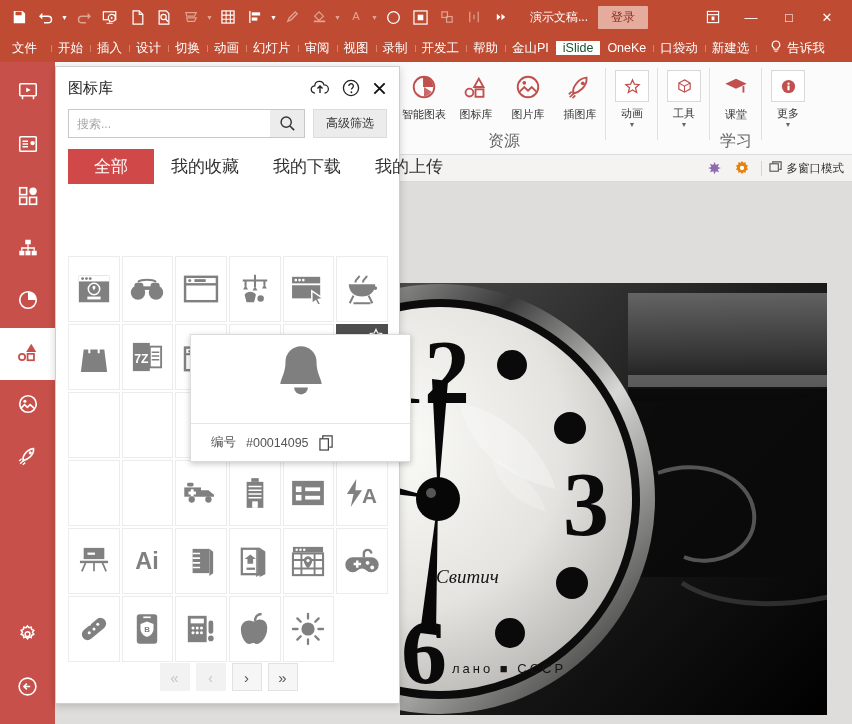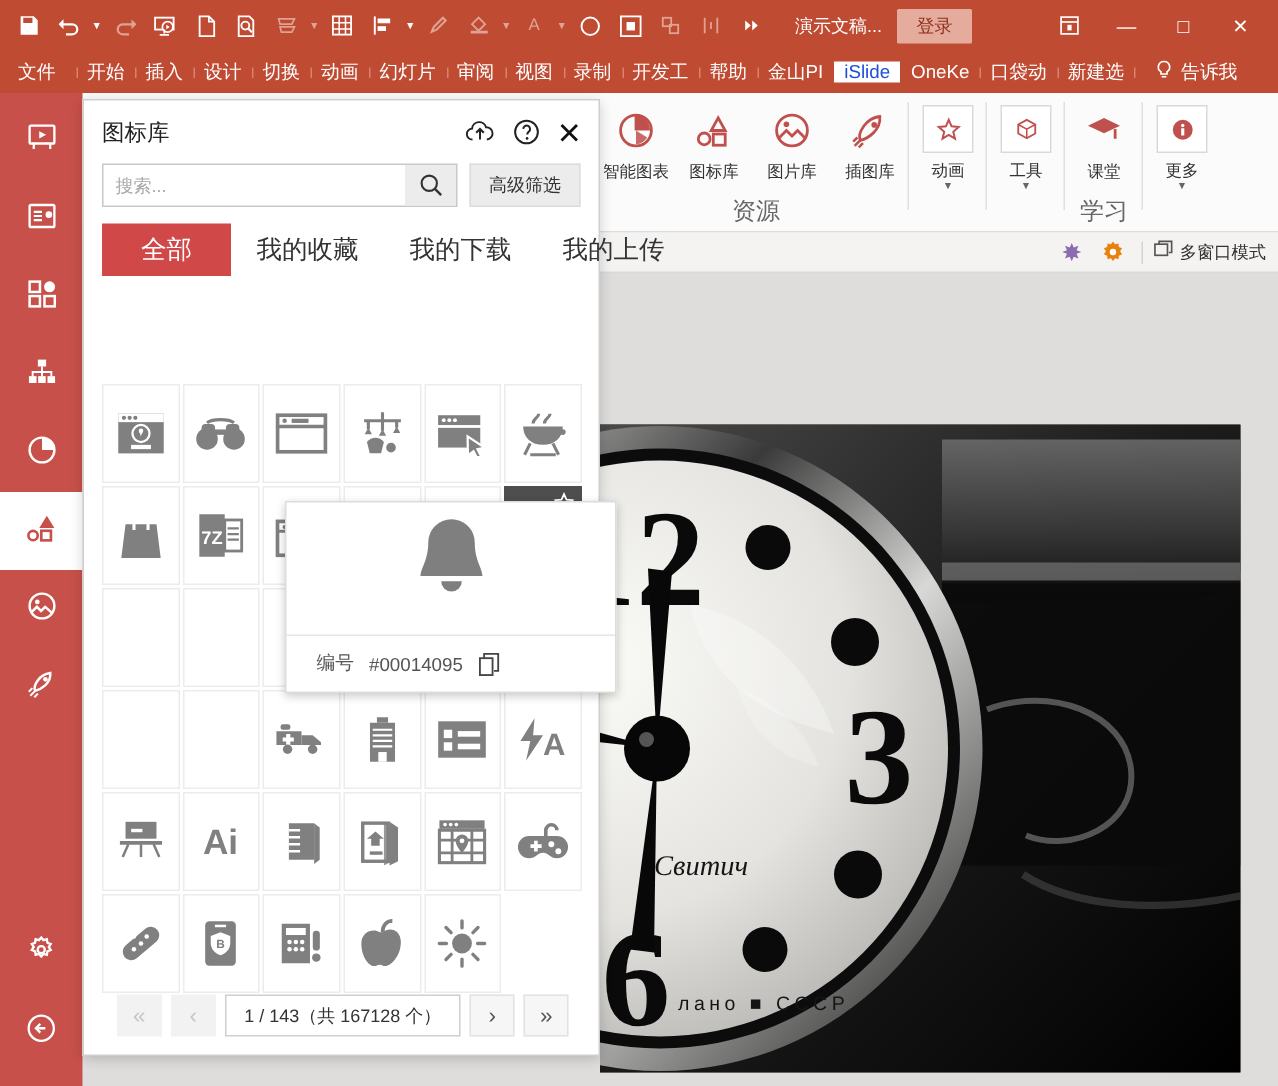--- a/index.html
+++ b/index.html
@@ -46,21 +46,21 @@
   .mi{
     display:flex; align-items:center; justify-content:center;
     color:#fff; padding:0 7px; white-space:nowrap; cursor:pointer;
     position:relative;
   }
   .mi + .mi::before{
     content:""; position:absolute; left:0; top:5px; bottom:5px; width:1px;
     background:#d8836e;
   }
   .mi.first{ padding:0 14px 0 12px; }
-  .mi.active{ background:#fff; color:#1d4ed8; }
+  .mi.active{ background:#fff; color:#14532d; }
   .mi.active::before{ display:none; }
   .mi.active + .mi::before{ display:none; }
   .mi.noborder::before{ display:none; }
   .mi .bulb{ margin-right:5px; font-size:13px; }
 
   
   .ribbon{
     position:absolute; left:0; top:62px; width:852px; height:93px;
     background:#fbfbfb; border-bottom:1px solid #dcdcdc;
     display:flex; align-items:flex-start;
@@ -975,21 +975,20 @@
             <g stroke="#808080" stroke-width="2.4" stroke-linecap="round">
               <path d="M18 2v5M18 29v5M2 18h5M29 18h5M6.7 6.7l3.6 3.6M25.7 25.7l3.6 3.6M29.3 6.7l-3.6 3.6M10.3 25.7l-3.6 3.6"></path>
             </g>
           </svg>
       </div>
     </div>
 
     <div class="pager">
       <div class="pbtn">«</div>
       <div class="pbtn">‹</div>
-      <div class="pinfo">1  / 143（共 167128 个）</div>
       <div class="pbtn enabled">›</div>
       <div class="pbtn enabled">»</div>
     </div>
   </div>
 
   <div class="popup">
     <div class="popimg">
       <svg width="62" height="62" viewBox="0 0 36 36">
           <path fill="#7f7f7f" d="M18 3a9 9 0 00-9 9c0 7-3 10-3 13h24c0-3-3-6-3-13a9 9 0 00-9-9z"></path>
           <path fill="#7f7f7f" d="M14 27h8a4 4 0 01-8 0z"></path>

